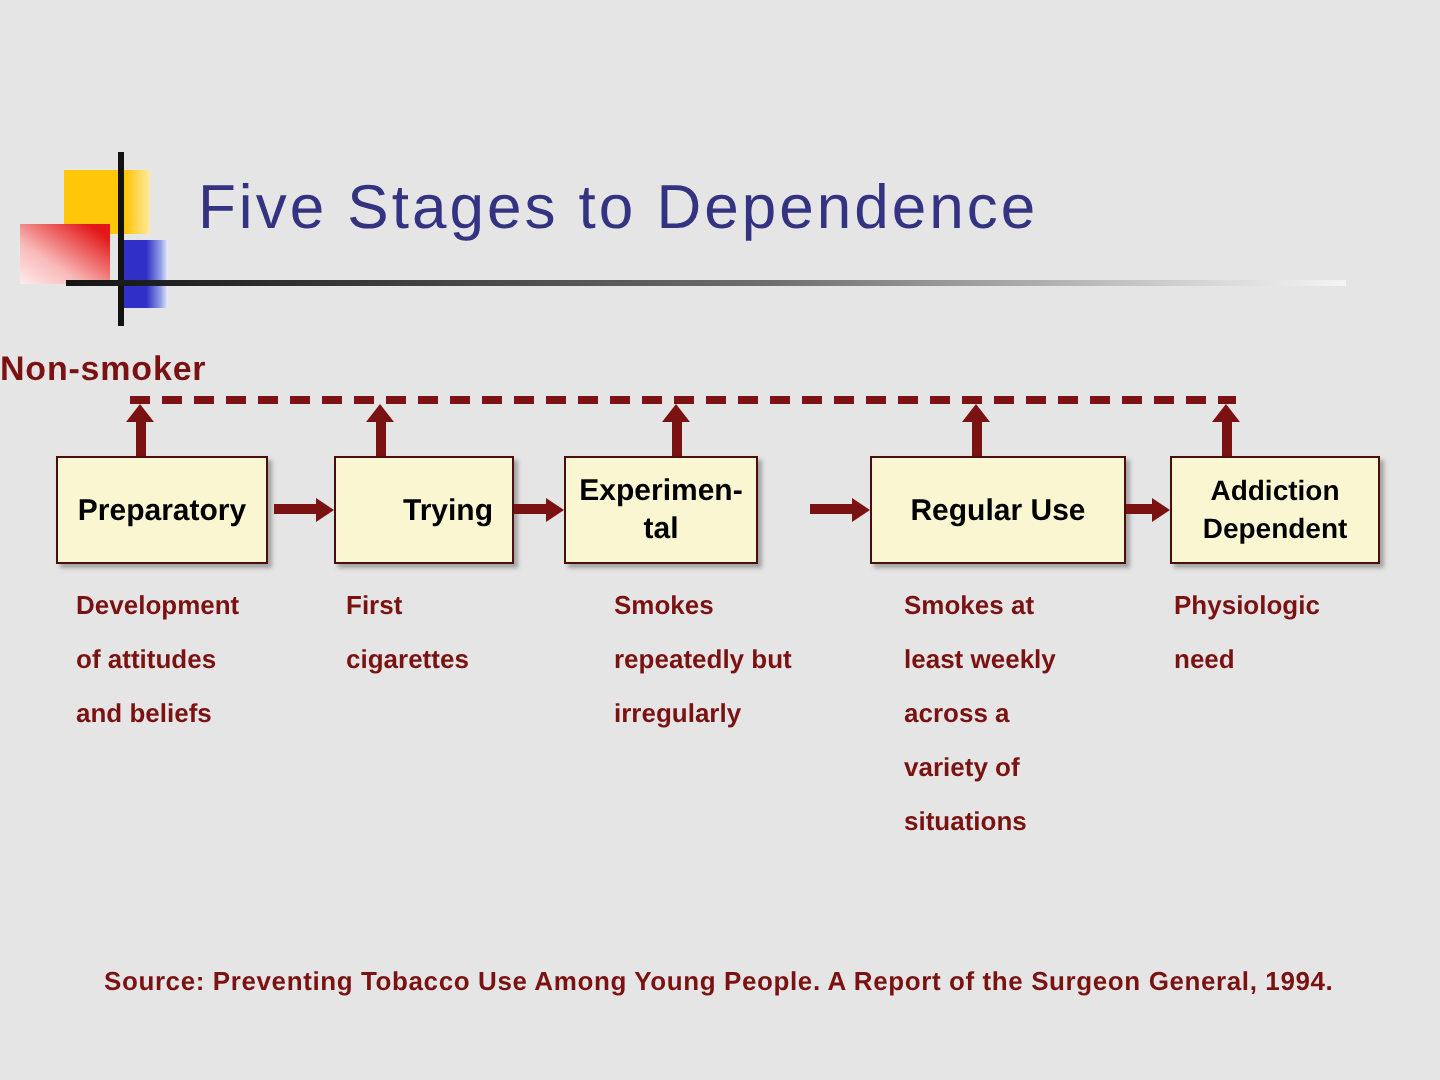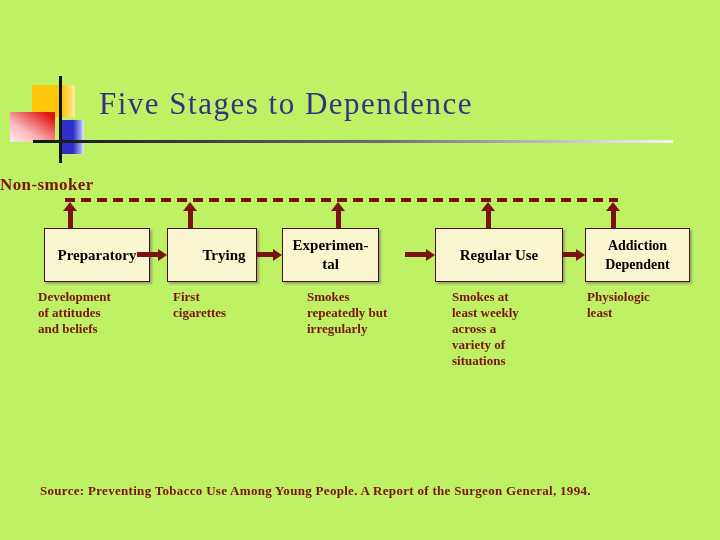--- a/index.html
+++ b/index.html
@@ -1,18 +1,18 @@
 <!DOCTYPE html>
 <html style="--maroon: #7B1212; --box-fill: #FAF6D2; --box-border: #4A0E0E; --title-blue: #333382; --logo-yellow: #FFC60A; --logo-blue: #3030C8; --logo-red: #E21717;"><head>
 <meta charset="utf-8">
 <style>
   html,body{margin:0;padding:0;background:#fff;}
   .slide{
-    position:relative;width:720px;height:540px;background:#bef264;overflow:hidden;
-    font-family:Liberation Serif, serif;
+    position:relative;width:720px;height:540px;background:#e5e5e5;overflow:hidden;
+    font-family:Liberation Sans, sans-serif;
   }
   
   .logo-yellow{position:absolute;left:32px;top:85px;width:43px;height:32px;
     background:linear-gradient(to right,var(--logo-yellow) 72%,#ffe9a3);}
   .logo-pink{position:absolute;left:10px;top:112px;width:45px;height:30px;
     background:linear-gradient(to bottom left,var(--logo-red) 12%,#f9b9b9 65%,#feeaea);}
   .logo-blue{position:absolute;left:60px;top:120px;width:24px;height:34px;
     background:linear-gradient(to right,var(--logo-blue) 55%,#93a0e6 85%,#e9ecfa);}
   .logo-vline{position:absolute;left:59px;top:76px;width:3px;height:87px;background:#121212;}
   .title-rule{position:absolute;left:33px;top:140px;width:640px;height:3px;
@@ -31,45 +31,45 @@
     border-left:7px solid transparent;border-right:7px solid transparent;
     border-bottom:9px solid var(--maroon);}
   .up-arrow .stem{width:5px;height:17px;margin:0 auto;background:var(--maroon);}
   .ua-1{left:63px;} .ua-2{left:183px;} .ua-3{left:331px;} .ua-4{left:481px;} .ua-5{left:606px;}
   
   .stage-box{position:absolute;top:228px;height:54px;box-sizing:border-box;
     background:var(--box-fill);border:1.5px solid var(--box-border);
     box-shadow:2px 2px 2px rgba(110,110,110,.55);
     display:flex;align-items:center;justify-content:center;text-align:center;
     font-size:15px;font-weight:bold;color:#000;line-height:19px;white-space:pre-line;}
-  .sb-1{left:28px;width:106px;margin-left:16px;}
+  .sb-1{left:28px;width:106px;}
   .sb-2{left:167px;width:90px;padding-left:24px;}
   .sb-3{left:282px;width:97px;}
   .sb-4{left:435px;width:128px;}
   .sb-5{left:585px;width:105px;font-size:14px;text-align:center;}
   
   .right-arrow{position:absolute;top:248px;height:13px;display:flex;align-items:center;}
   .right-arrow .stem{height:5px;background:var(--maroon);}
   .right-arrow .head{width:0;height:0;
     border-top:6.5px solid transparent;border-bottom:6.5px solid transparent;
     border-left:9px solid var(--maroon);}
   .ra-1{left:137px;} .ra-1 .stem{width:21px;}
   .ra-2{left:257px;} .ra-2 .stem{width:16px;}
   .ra-3{left:405px;} .ra-3 .stem{width:21px;}
   .ra-4{left:563px;} .ra-4 .stem{width:13px;}
   
-  .desc{position:absolute;top:289px;font-size:13px;font-weight:bold;line-height:16px;
+  .desc{position:absolute;top:289px;font-size:13px;font-weight:bold;line-height:27px;
     color:var(--maroon);white-space:pre-line;}
   .d-1{left:38px;width:115px;}
   .d-2{left:173px;width:105px;}
   .d-3{left:307px;width:125px;}
   .d-4{left:452px;width:115px;}
   .d-5{left:587px;width:115px;}
   
-  .source{position:absolute;left:40px;top:483px;width:660px;
+  .source{position:absolute;left:52px;top:483px;width:660px;
     font-size:13px;font-weight:bold;letter-spacing:.3px;color:var(--maroon);}
 </style>
 </head>
 <body>
 
 <div class="slide">
 
   <div class="logo-yellow"></div>
   <div class="logo-pink"></div>
   <div class="logo-blue"></div>
@@ -134,17 +134,17 @@
 cigarettes</div>
   <div class="desc d-3">Smokes
 repeatedly but
 irregularly</div>
   <div class="desc d-4">Smokes at
 least weekly
 across a
 variety of
 situations</div>
   <div class="desc d-5">Physiologic
-least</div>
+need</div>
 
   <div class="source">Source: Preventing Tobacco Use Among Young People. A Report of the Surgeon General, 1994.</div>
 
 </div>
 
 </body></html>

